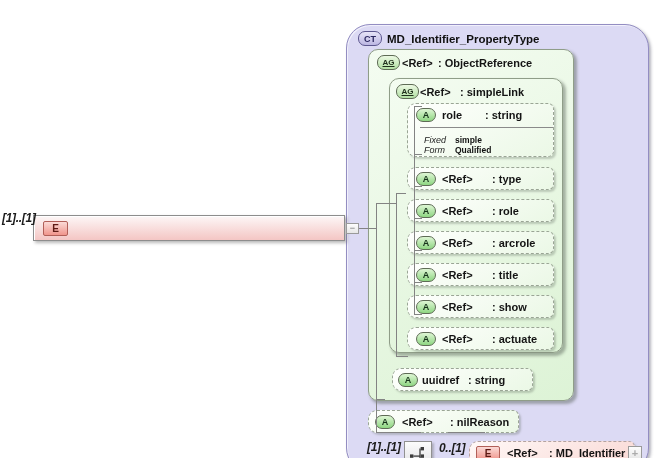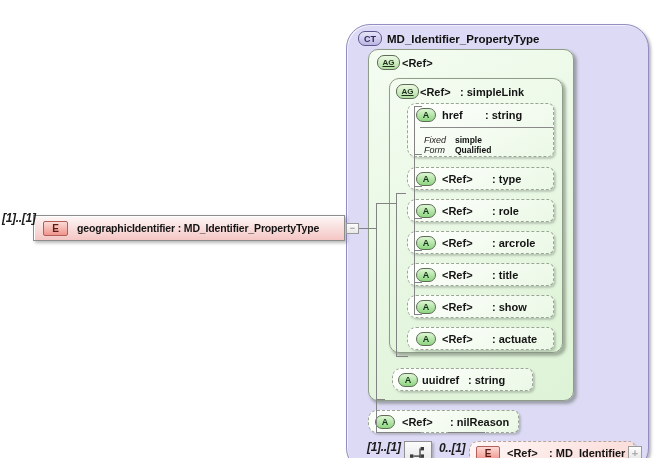--- a/index.html
+++ b/index.html
@@ -70,21 +70,20 @@
 </style>
 </head>
 <body>
 
 <div class="stage">
 
   <span class="card" style="left:2px;top:211px;">[1]..[1]</span>
 
   <div class="el-box">
     <span class="badge e" style="left:9px;top:5px;">E</span>
-    <span class="el-label">geographicIdentifier : MD_Identifier_PropertyType</span>
   </div>
   <div class="toggle minus">
     <span>−</span>
   </div>
 
   <div class="hline" style="left:358px;top:228px;width:19px;"></div>
   <div class="vline" style="left:376px;top:203px;height:230px;"></div>
   <div class="hline" style="left:376px;top:203px;width:21px;"></div>
   <div class="vline" style="left:396px;top:193px;height:164px;"></div>
   <div class="hline" style="left:396px;top:193px;width:10px;"></div>
@@ -103,33 +102,34 @@
 
   <div class="ct-box">
 
     <span class="badge ct" style="left:11px;top:6px;">CT</span>
     <span class="ttl" style="left:40px;top:8px;">MD_Identifier_PropertyType</span>
 
     <div class="grp" style="left:21px;top:24px;width:206px;height:352px;">
       <div class="hd">
         <span class="badge ag" style="left:8px;top:5px;">AG</span>
         <span class="nm" style="left:33px;">&lt;Ref&gt;</span>
+        <span class="ty" style="left:69px;">: ObjectReference</span>
       </div>
 
       <div class="grp" style="left:20px;top:28px;width:174px;height:275px;">
         <div class="hd">
           <span class="badge ag" style="left:6px;top:5px;">AG</span>
           <span class="nm" style="left:30px;">&lt;Ref&gt;</span>
           <span class="ty" style="left:70px;">: simpleLink</span>
         </div>
 
         <div class="dash-box" style="left:17px;top:24px;width:147px;height:54px;">
           <span class="badge a" style="left:8px;top:4px;">A</span>
           <div class="hd" style="height:22px;">
-            <span class="nm" style="left:34px;">href</span>
+            <span class="nm" style="left:34px;">role</span>
             <span class="ty" style="left:77px;">: string</span>
           </div>
           <div class="sep"></div>
           <div class="facet" style="top:25px;">
             <span class="fl">Fixed</span><span class="fv">simple</span>
           </div>
           <div class="facet" style="top:35px;">
             <span class="fl">Form</span><span class="fv">Qualified</span>
           </div>
         </div>

